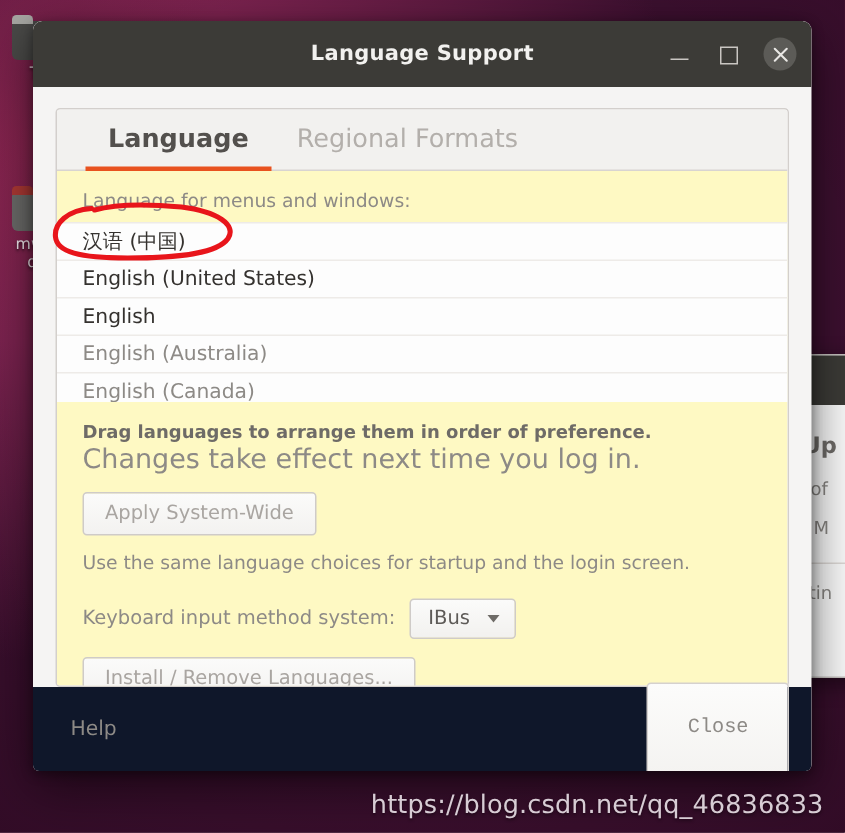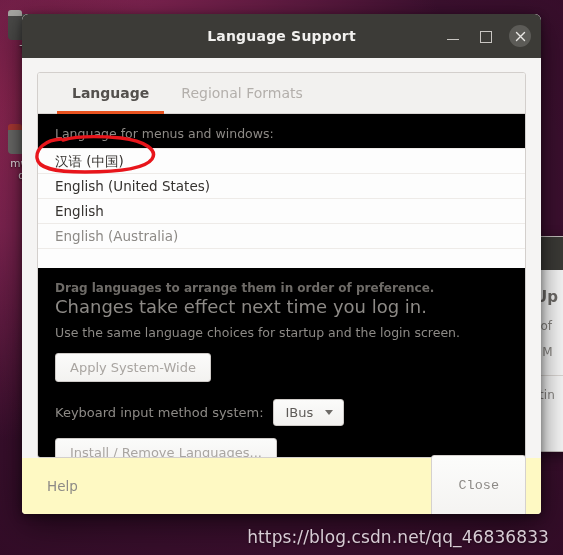--- a/index.html
+++ b/index.html
@@ -210,21 +210,21 @@
     background: #f2f1ef;
     border-bottom: 1px solid #d8d4d1;
     display: flex;
     align-items: stretch;
     padding-left: 18px;
   }
   .tab {
     display: flex;
     align-items: center;
     padding: 0 16px;
-    font-size: 14px;
+    font-size: 17px;
     color: #b3afab;
     position: relative;
   }
   .tab.active {
     color: #53504d;
     font-weight: bold;
   }
   .tab.active::after {
     content: "";
     position: absolute;
@@ -233,21 +233,21 @@
     background: #e8521f;
   }
 
   
   #tabpage {
     flex: 1 1 auto;
     padding: 12px 0 0;
     display: flex;
     flex-direction: column;
     min-height: 0;
-    background: #000000;
+    background: #fef9c3;
   }
   #list-caption {
     font-size: 12.5px;
     color: #8d8a86;
     padding: 0 0 7px 17px;
     flex: none;
   }
 
   
   #language-list {
@@ -336,21 +336,21 @@
     border-top: 5px solid #6e6b67;
   }
 
   
   #action-bar {
     flex: none;
     height: 56px;
     display: flex;
     align-items: center;
     padding: 0 15px;
-    background: #fef9c3;
+    background: #0f172a;
   }
   #help-button {
     font-size: 13.5px;
     color: #8d8a86;
     padding: 6px 10px;
   }
   #close-button {
     margin-left: auto;
     background: linear-gradient(#fcfcfb, #f4f3f1);
     border: 1px solid #d5d1ce;
@@ -451,32 +451,35 @@
           </div>
           <div class="lang-row dark">
             <span>English (United States)</span>
           </div>
           <div class="lang-row dark">
             <span>English</span>
           </div>
           <div class="lang-row">
             <span>English (Australia)</span>
           </div>
+          <div class="lang-row">
+            <span>English (Canada)</span>
+          </div>
         </div>
 
         <div id="hint-block">
           <div id="hint-bold">Drag languages to arrange them in order of preference.</div>
           <div id="hint-sub">Changes take effect next time you log in.</div>
         </div>
 
-        <div id="same-choices-text">Use the same language choices for startup and the login screen.</div>
-
         <div>
           <button class="gtk-button" id="apply-system-wide-button">Apply System-Wide</button>
         </div>
+
+        <div id="same-choices-text">Use the same language choices for startup and the login screen.</div>
 
         <div id="keyboard-row">
           <span id="keyboard-label">Keyboard input method system:</span>
           <div id="keyboard-combo">
             <span>IBus</span>
             <span class="combo-arrow"></span>
           </div>
         </div>
 
         <div>

